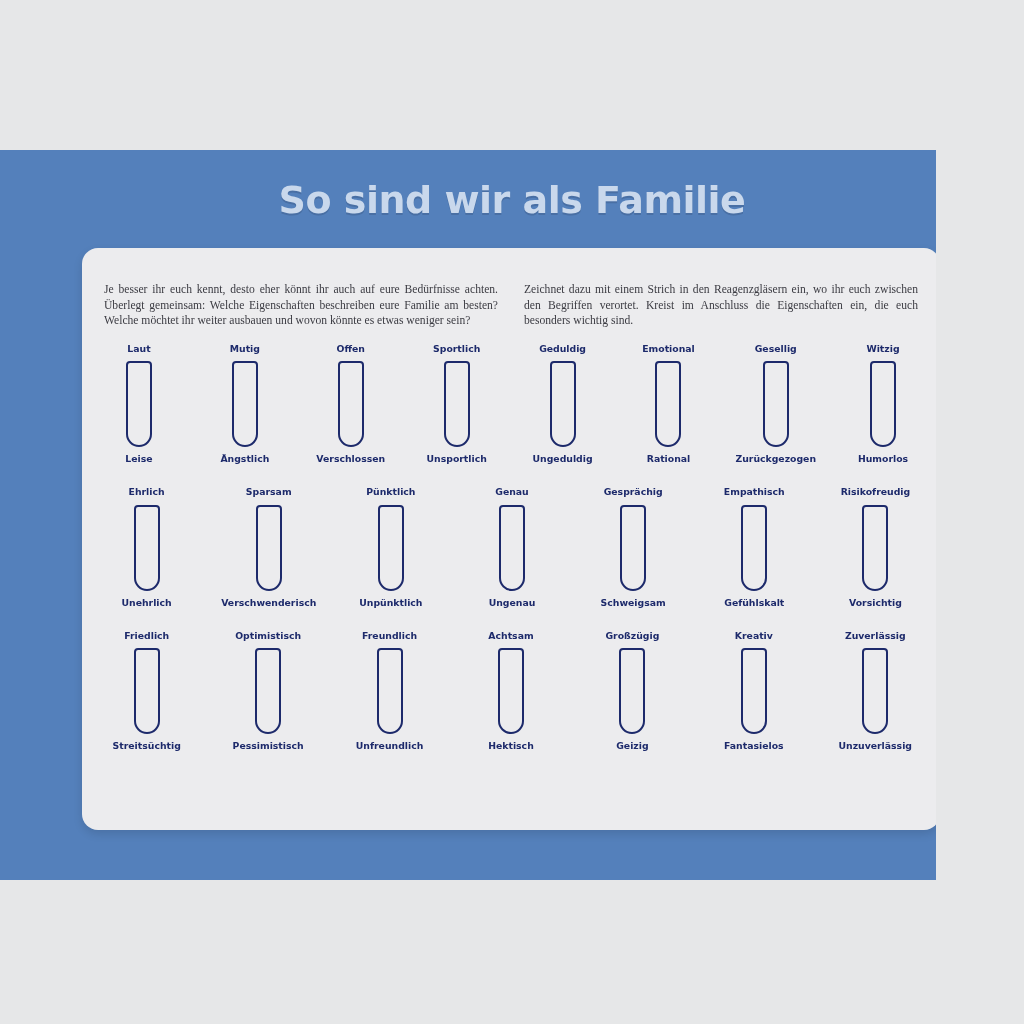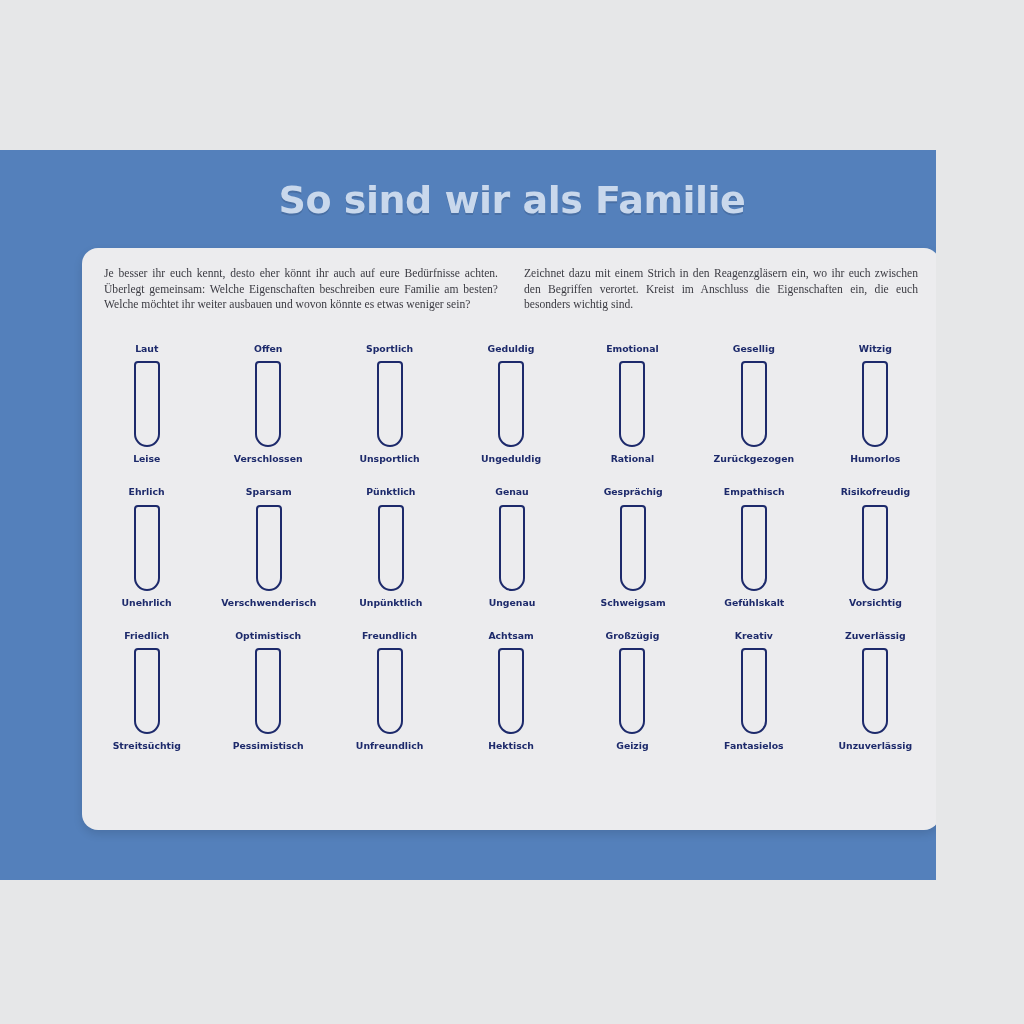--- a/index.html
+++ b/index.html
@@ -59,32 +59,32 @@
     left: 22px;
     right: 22px;
     display: flex;
     gap: 26px;
     font-family: "Liberation Serif", serif;
     font-size: 11.6px;
     line-height: 1.35;
     color: #3b3b42;
     text-align: justify;
   }
-  .intro .col { flex: 1 1 0; }
+  .intro .col { flex: 1 1 0; margin-top: 16px; }
 
   .grid {
     position: absolute;
     top: 96px;
     left: 18px;
     right: 18px;
   }
 
   .row {
     display: flex;
-    justify-content: flex-end;
+    justify-content: flex-start;
     margin-bottom: 23px;
     gap: 28px;
   }
 
   .cell {
     width: 104px;
     display: flex;
     flex-direction: column;
     align-items: center;
   }
@@ -127,20 +127,25 @@
 
     <div class="grid">
 
       <div class="row">
         <div class="cell">
           <div class="lbl">Laut</div>
           <div class="tube"></div>
           <div class="lbl">Leise</div>
         </div>
         <div class="cell">
+          <div class="lbl">Mutig</div>
+          <div class="tube"></div>
+          <div class="lbl">Ängstlich</div>
+        </div>
+        <div class="cell">
           <div class="lbl">Offen</div>
           <div class="tube"></div>
           <div class="lbl">Verschlossen</div>
         </div>
         <div class="cell">
           <div class="lbl">Sportlich</div>
           <div class="tube"></div>
           <div class="lbl">Unsportlich</div>
         </div>
         <div class="cell">

